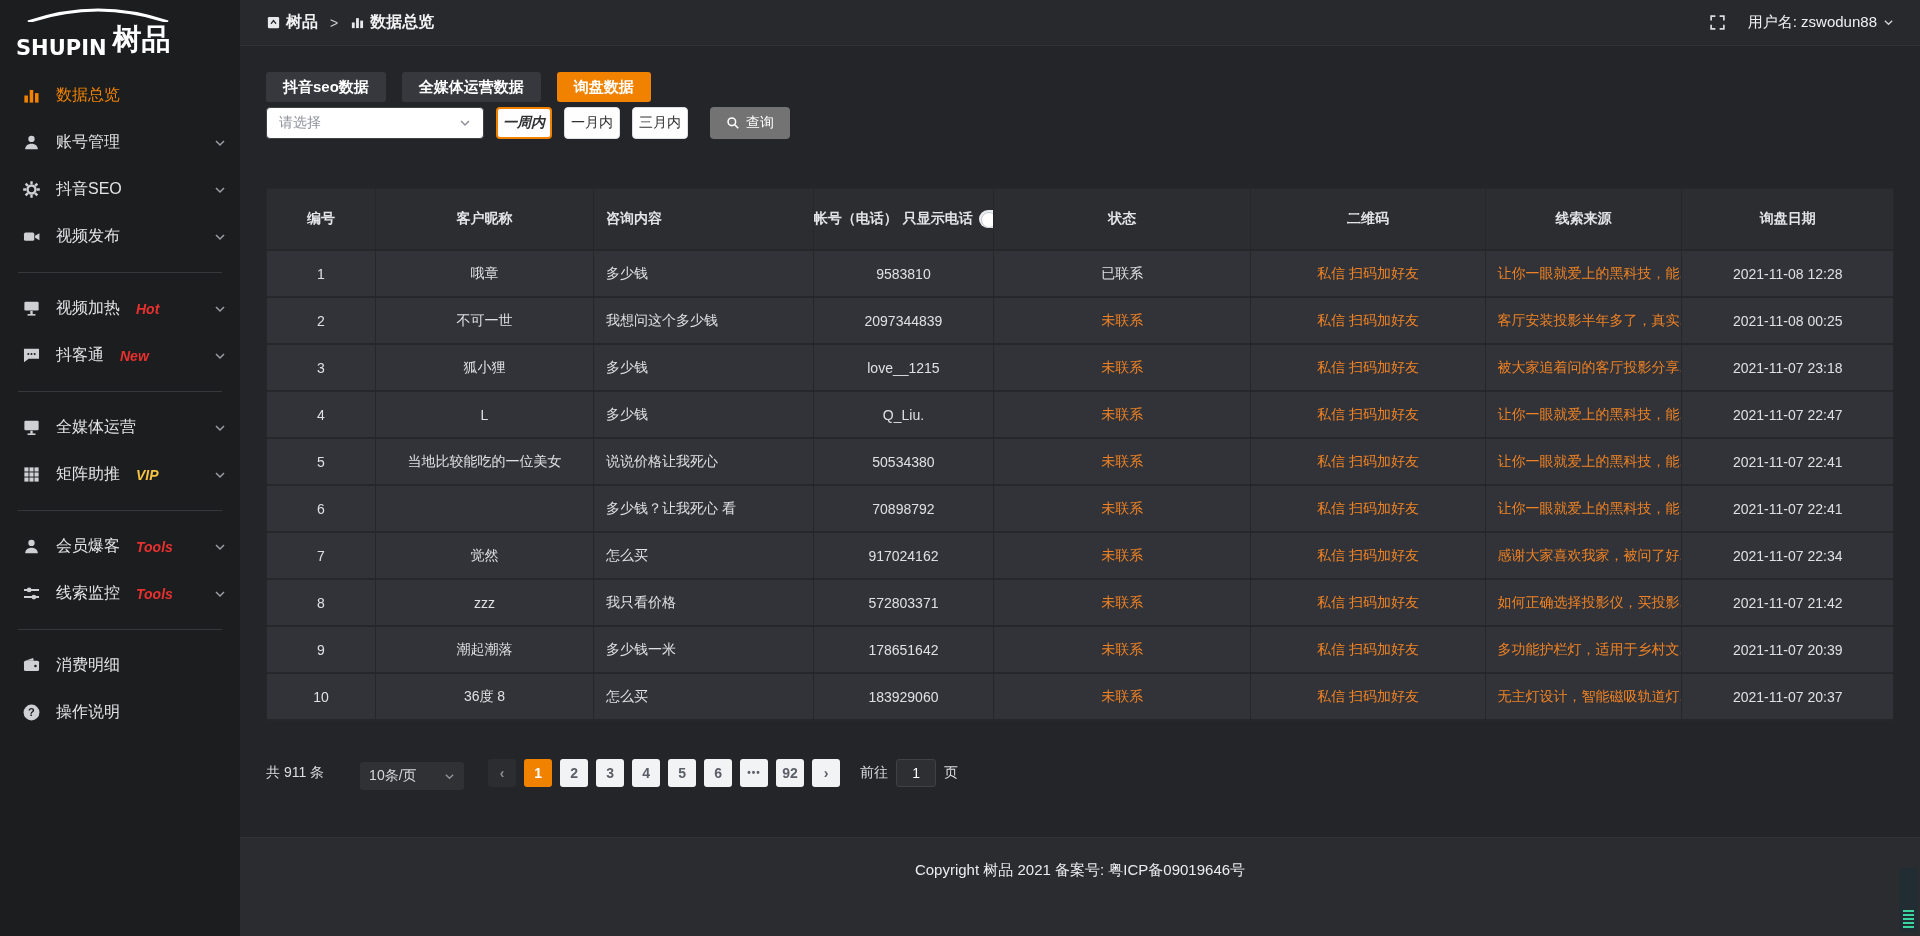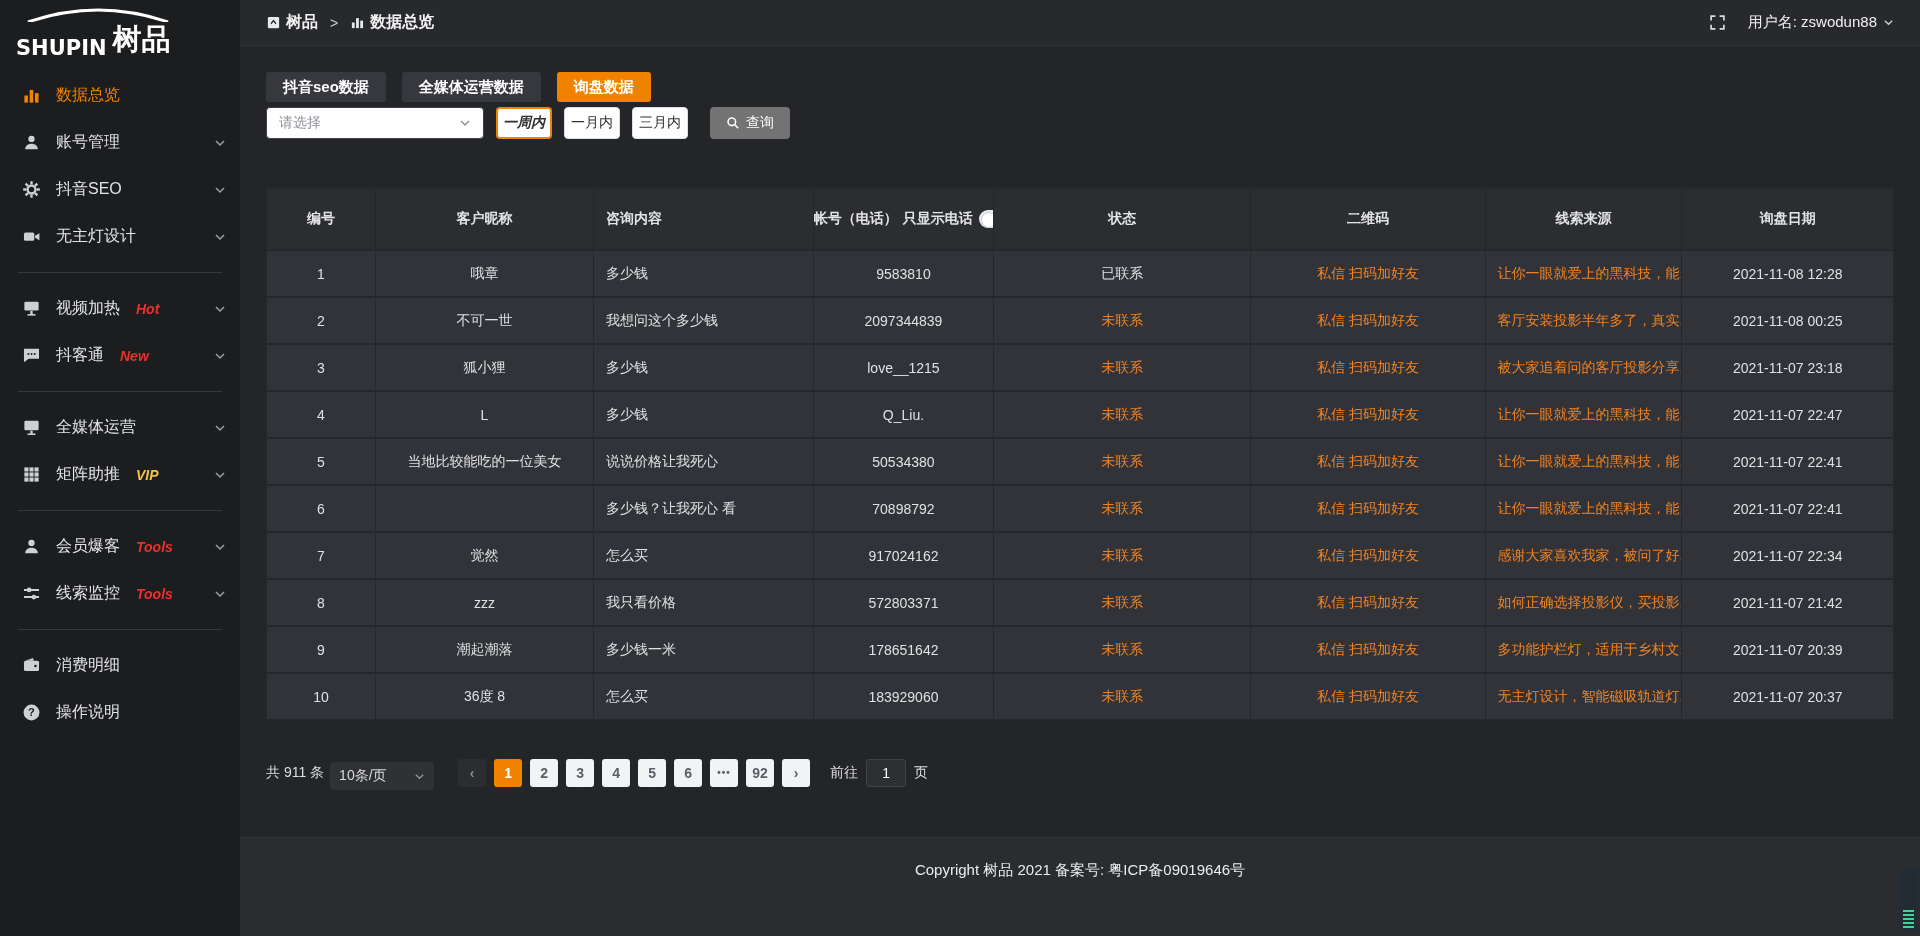--- a/index.html
+++ b/index.html
@@ -68,21 +68,21 @@
   .orange { color:#ee8224; }
   td.link { cursor:pointer; }
   .th-phone { display:flex; flex-direction:row; align-items:center; gap:5px; }
   .toggle-line { display:flex; align-items:center; gap:6px; }
   .switch { width:36px; height:18px; border-radius:9px; background:#e9ecf0; position:relative; cursor:pointer; flex:none; }
   .switch::after { content:""; position:absolute; left:2px; top:2px; width:14px; height:14px; border-radius:50%;
     background:#fff; border:1px solid #c8cdd4; }
 
   
   .pagination { margin-top:34px; display:flex; align-items:center; font-size:14px; color:#dddee1; }
-  .pg-total { margin-right:6px; }
+  .pg-total { margin-right:36px; }
   .pg-size { width:104px; height:28px; background:#303135; border-radius:3px; display:flex; align-items:center;
     justify-content:space-between; padding:0 9px; margin-right:20px; cursor:pointer; color:#d8d9dc;margin-top:7px; }
   .pg-btn { min-width:28px; height:28px; margin:0 4px; border:none; border-radius:3px; background:#f2f3f5;
     color:#5a5e66; font-size:14px; font-weight:bold; cursor:pointer; font-family:inherit; }
   .pg-btn.dark { background:#2c2d31; color:#8a8d93; }
   .pg-btn.active { background:#f08200; color:#fff; }
   .pg-goto { margin-left:16px; display:flex; align-items:center; gap:8px; }
   .pg-input { width:40px; height:28px; background:#2e2f33; border:1px solid #404145; border-radius:3px;
     color:#fff; text-align:center; font-size:14px; font-family:inherit; }
 
@@ -147,21 +147,21 @@
         </svg>
     </div>
 
     <div class="menu-item">
       <svg class="mi-icon" viewBox="0 0 24 24">
           <g fill="currentColor">
             <rect x="2.5" y="7" width="13" height="10.5" rx="2"></rect>
             <path d="M16.5 11l5.5-3.2v8.9L16.5 13.5z"></path>
           </g>
         </svg>
-      <span>无主灯设计</span>
+      <span>视频发布</span>
       <svg class="mi-chevron" width="12" height="12" viewBox="0 0 24 24">
           <path d="M4 8l8 8 8-8" fill="none" stroke="currentColor" stroke-width="3"></path>
         </svg>
     </div>
 
     <div class="divider"></div>
 
     <div class="menu-item">
       <svg class="mi-icon" viewBox="0 0 24 24">
           <g fill="currentColor">

